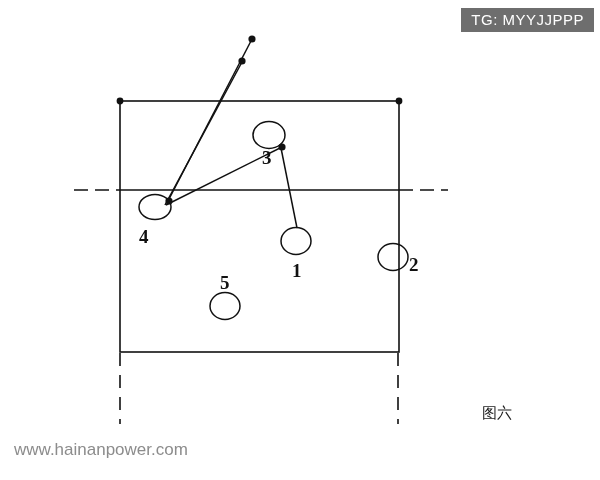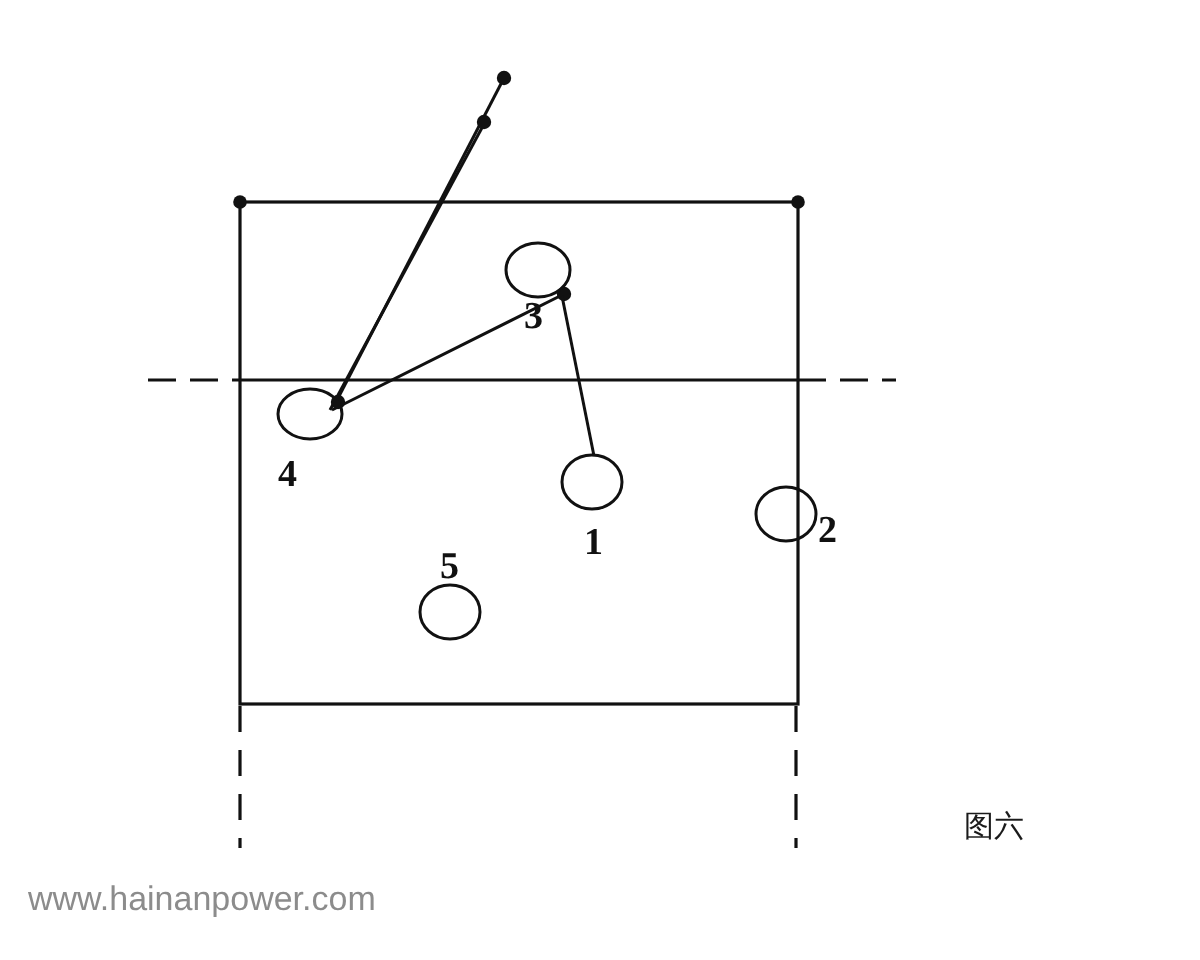--- a/index.html
+++ b/index.html
@@ -96,16 +96,17 @@
     <text x="292" y="277" font-size="19" font-weight="bold">1</text>
     <text x="409" y="271" font-size="19" font-weight="bold">2</text>
     <text x="262" y="164" font-size="19" font-weight="bold">3</text>
     <text x="139" y="243" font-size="19" font-weight="bold">4</text>
     <text x="220" y="289" font-size="19" font-weight="bold">5</text>
 
   </svg>
 
   <div class="fig-label">图六</div>
 
+  <div class="tg-badge">TG: MYYJJPPP</div>
 
   <div class="watermark">www.hainanpower.com</div>
 
 </div>
 
 </body></html>

